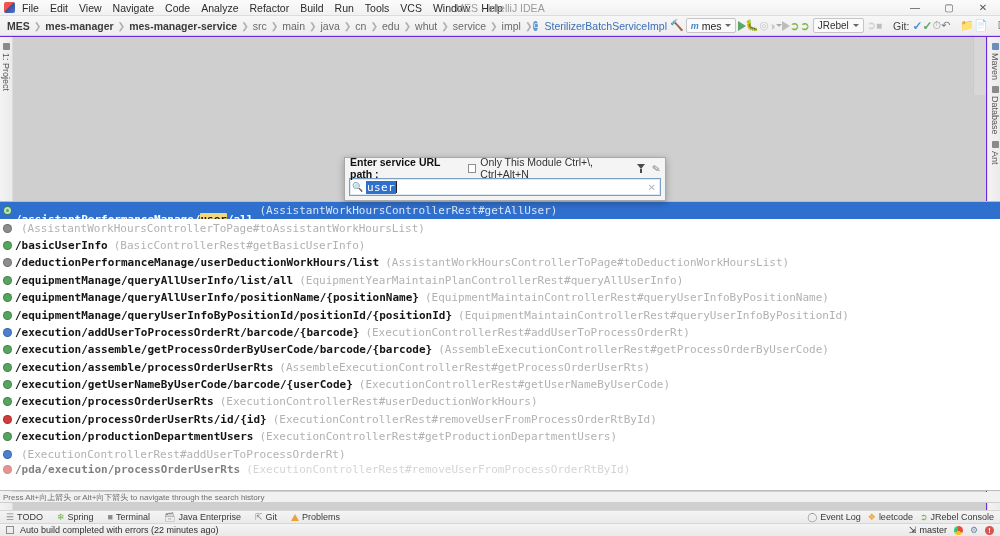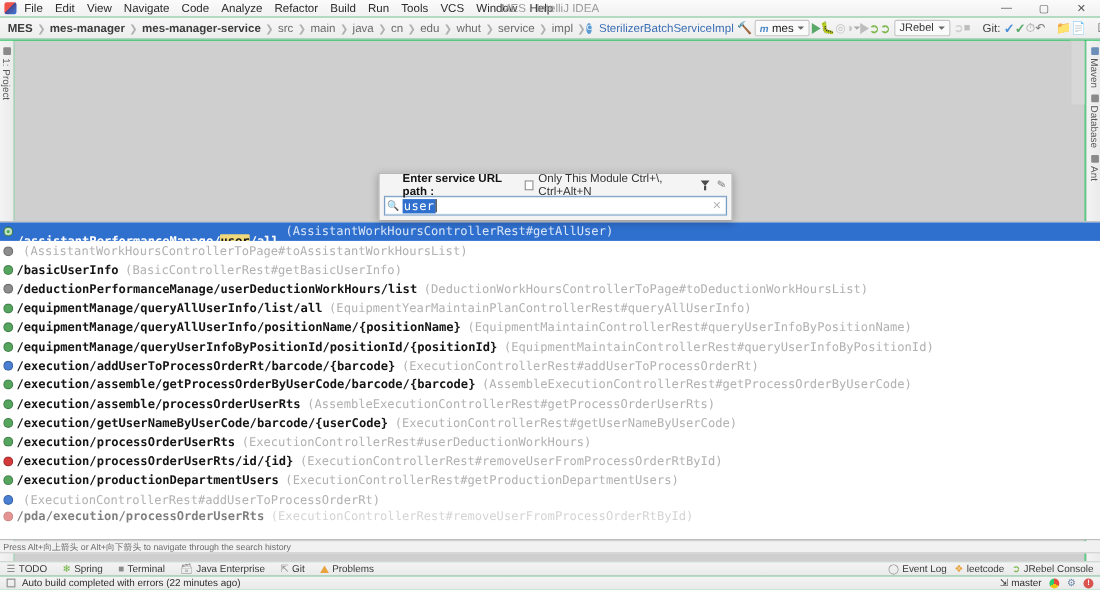--- a/index.html
+++ b/index.html
@@ -4,21 +4,21 @@
 <style>
   * { box-sizing: border-box; }
   html, body { margin:0; padding:0; }
   body {
     width:1000px; height:536px; overflow:hidden;
     background:#f2f2f2;
     font-family:"Liberation Sans", sans-serif;
     font-size:11px; color:#1d1d1d;
     -webkit-font-smoothing:antialiased;
   }
-  .app { position:relative; width:1000px; height:536px; background:#22c55e; }
+  .app { position:relative; width:1000px; height:536px; background:#6d28d9; }
 
   
   .titlebar {
     height:16px; display:flex; align-items:center;
     background:linear-gradient(#fbfbfb,#f1f1f1);
     border-bottom:1px solid #dcdcdc;
     padding:0 0 0 4px; font-size:10.5px; position:relative;
   }
   .app-logo {
     width:11px; height:11px; border-radius:2px;
@@ -105,21 +105,21 @@
   
   .popup {
     position:absolute; left:344px; top:157px; width:322px;
     background:#f4f4f4; border:1px solid #a9a9a9;
     box-shadow:0 2px 7px rgba(0,0,0,.28); z-index:6;
   }
   .popup-head {
     display:flex; align-items:center; height:20px;
     padding:0 5px; gap:6px; font-size:10.5px;
   }
-  .popup-title { font-weight:bold; color:#111;margin-left:16px; }
+  .popup-title { font-weight:bold; color:#111; }
   .opt { display:flex; align-items:center; gap:4px; color:#333; }
   .cbox { width:9px; height:9px; border:1px solid #8e8e8e; background:#fff; display:inline-block; }
   .popup-head .ic { margin-left:auto; display:flex; align-items:center; gap:6px; }
   .funnel { width:9px;height:9px; position:relative; }
   .funnel:before{
     content:""; position:absolute; left:0; top:0;
     border-left:4.5px solid transparent; border-right:4.5px solid transparent;
     border-top:5px solid #4a4a4a;
   }
   .funnel:after{ content:""; position:absolute; left:3.5px; top:5px; width:1.5px; height:4px; background:#4a4a4a; }
@@ -368,21 +368,21 @@
 
     <div class="row">
       <span class="dot get"></span>
       <span class="path">/basicUserInfo</span>
       <span class="meth">(BasicControllerRest#getBasicUserInfo)</span>
     </div>
 
     <div class="row">
       <span class="dot gray"></span>
       <span class="path">/deductionPerformanceManage/userDeductionWorkHours/list</span>
-      <span class="meth">(DeductionWorkHoursControllerToPage#toDeductionWorkHoursList)</span>
+      <span class="meth">(AssistantWorkHoursControllerToPage#toDeductionWorkHoursList)</span>
     </div>
 
     <div class="row">
       <span class="dot get"></span>
       <span class="path">/equipmentManage/queryAllUserInfo/list/all</span>
       <span class="meth">(EquipmentYearMaintainPlanControllerRest#queryAllUserInfo)</span>
     </div>
 
     <div class="row">
       <span class="dot get"></span>

